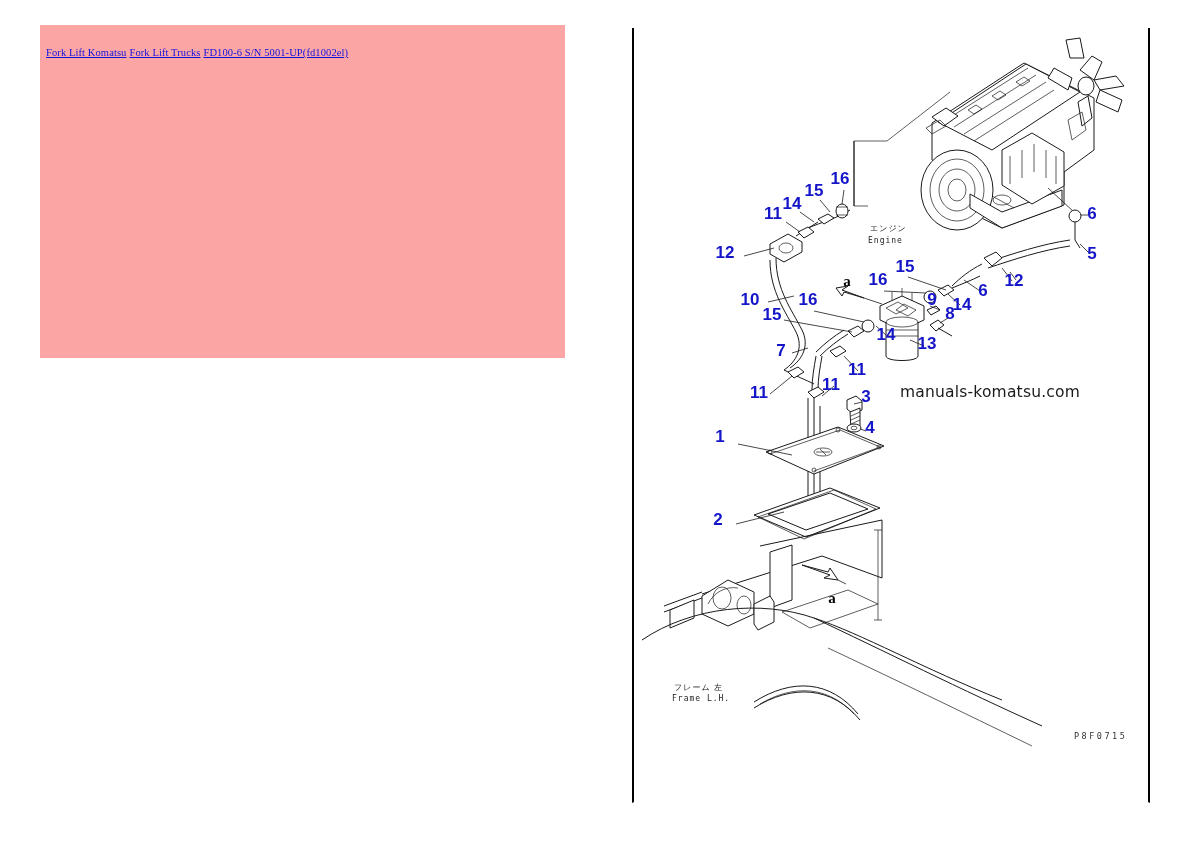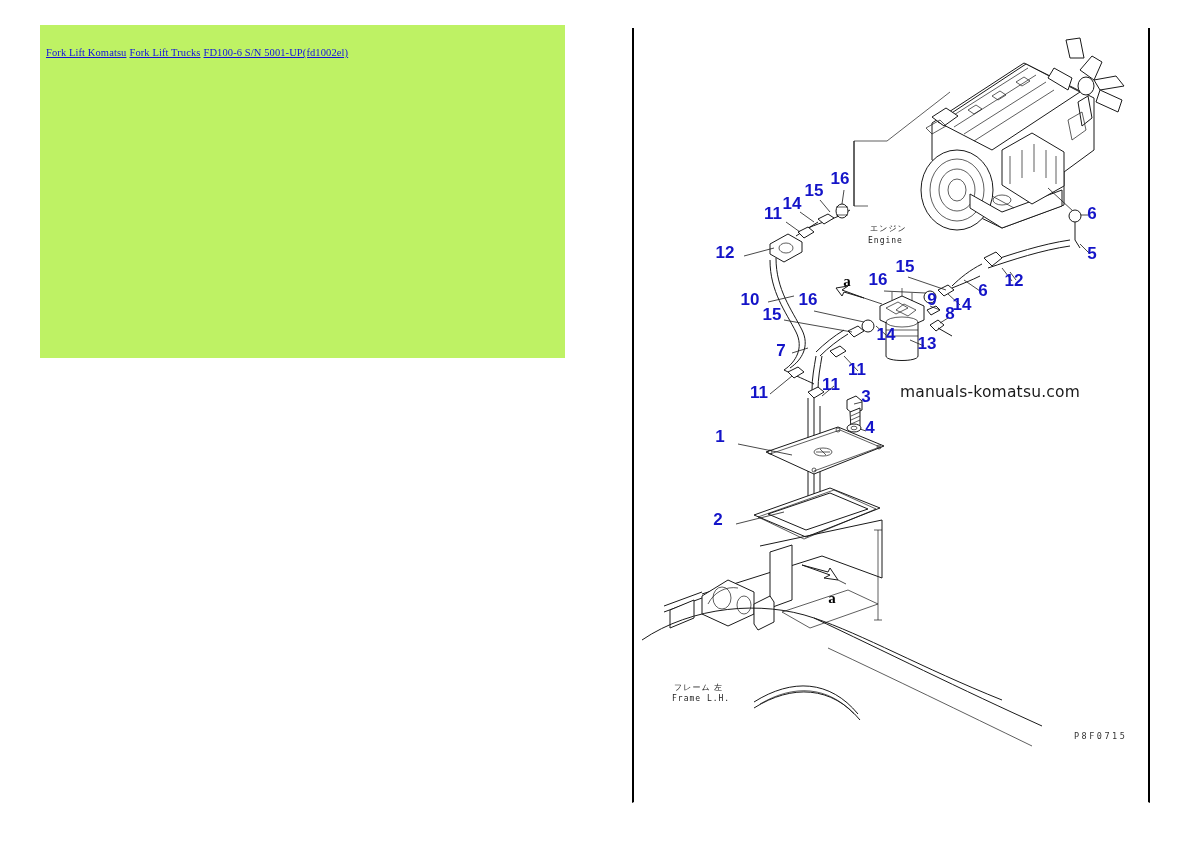--- a/index.html
+++ b/index.html
@@ -17,21 +17,21 @@
     overflow: hidden;
   }
 
   
   #viewer-panel {
     position: absolute;
     left: 40px;
     top: 25px;
     width: 525px;
     height: 333px;
-    background: #bef264;
+    background: #fca5a5;
   }
   #breadcrumb {
     position: absolute;
     left: 6px;
     top: 22px;
     white-space: nowrap;
     font-family: "Liberation Serif", serif;
     font-size: 10.5px;
     line-height: 12px;
     letter-spacing: 0.1px;

